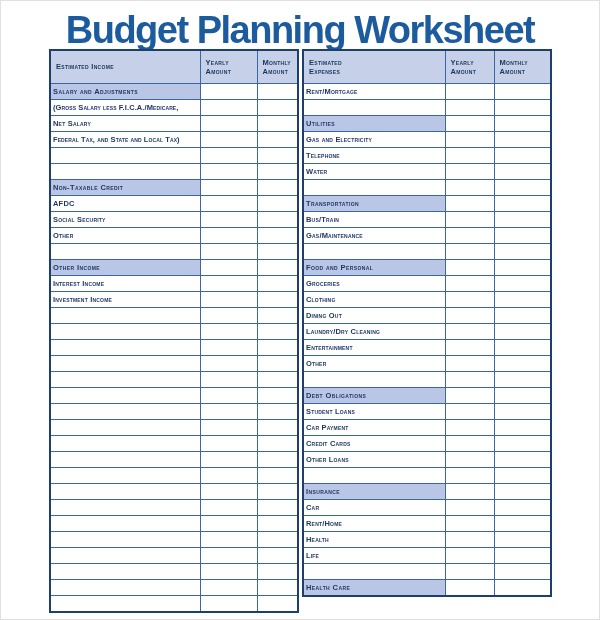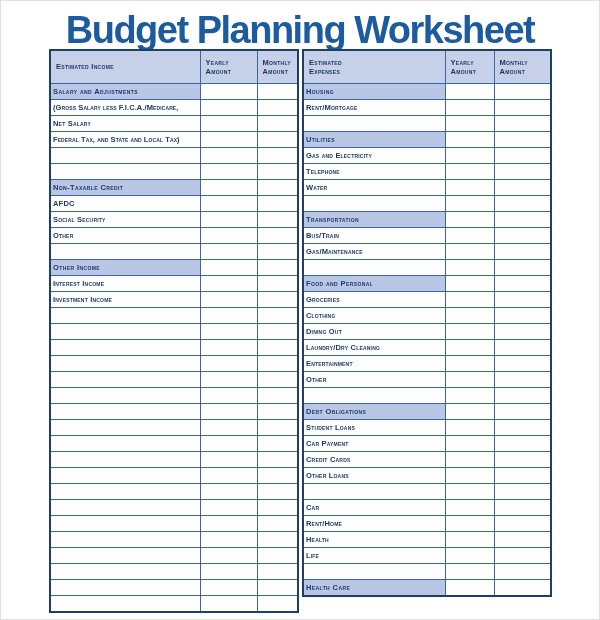--- a/index.html
+++ b/index.html
@@ -256,25 +256,20 @@
     </colgroup>
     <thead>
       <tr>
         <th><span class="wrap">Estimated Expenses</span></th>
         <th><span class="wrap">Yearly Amount</span></th>
         <th><span class="wrap">Monthly Amount</span></th>
       </tr>
     </thead>
     <tbody>
         <tr>
-          <td class="label-section">Housing</td>
-          <td></td>
-          <td></td>
-        </tr>
-        <tr>
           <td class="label-item">Rent/Mortgage</td>
           <td></td>
           <td></td>
         </tr>
         <tr>
           <td class="label-empty"></td>
           <td></td>
           <td></td>
         </tr>
         <tr>
@@ -382,20 +377,25 @@
           <td></td>
           <td></td>
         </tr>
         <tr>
           <td class="label-item">Other Loans</td>
           <td></td>
           <td></td>
         </tr>
         <tr>
           <td class="label-empty"></td>
+          <td></td>
+          <td></td>
+        </tr>
+        <tr>
+          <td class="label-section">Insurance</td>
           <td></td>
           <td></td>
         </tr>
         <tr>
           <td class="label-item">Car</td>
           <td></td>
           <td></td>
         </tr>
         <tr>
           <td class="label-item">Rent/Home</td>

